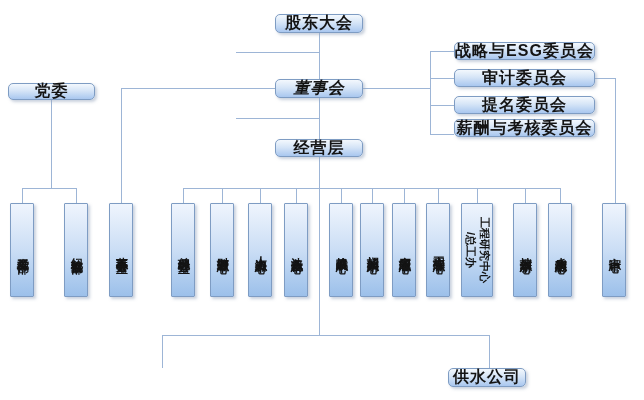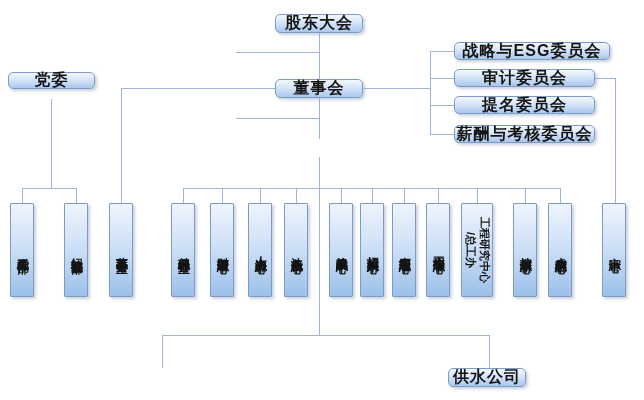--- a/index.html
+++ b/index.html
@@ -66,30 +66,31 @@
   <div class="line" style="left:477px;top:188px;width:1px;height:15px;"></div>
   <div class="line" style="left:525px;top:188px;width:1px;height:15px;"></div>
   <div class="line" style="left:560px;top:188px;width:1px;height:15px;"></div>
   <div class="line" style="left:162px;top:335px;width:327px;height:1px;"></div>
   <div class="line" style="left:162px;top:335px;width:1px;height:33px;"></div>
   <div class="line" style="left:489px;top:335px;width:1px;height:33px;"></div>
 
   <div class="hbox" style="left:275px;top:14px;width:88px;height:19px;">股东大会</div>
 
 
-  <div class="hbox" style="left:8px;top:72px;width:87px;height:17px;">党委</div>
+  <div class="hbox" style="left:8px;top:83px;width:87px;height:17px;">党委</div>
 
-  <div class="hbox" style="left:275px;top:79px;width:88px;height:19px;">董事会</div>
+  <div class="hbox" style="left:275px;top:79px;width:88px;height:19px;font-style:italic;">董事会</div>
 
 
+  <div class="hbox" style="left:275px;top:139px;width:88px;height:18px;">经营层</div>
 
-  <div class="hbox" style="left:454px;top:42px;width:156px;height:18px;">战略与ESG委员会</div>
+  <div class="hbox" style="left:454px;top:42px;width:141px;height:18px;">战略与ESG委员会</div>
   <div class="hbox" style="left:454px;top:96px;width:141px;height:18px;">提名委员会</div>
   <div class="hbox" style="left:454px;top:69px;width:141px;height:18px;">审计委员会</div>
-  <div class="hbox" style="left:454px;top:125px;width:141px;height:18px;">薪酬与考核委员会</div>
+  <div class="hbox" style="left:454px;top:119px;width:141px;height:18px;">薪酬与考核委员会</div>
 
   <div class="vbox" style="left:10px;">党群工作部</div>
   <div class="vbox" style="left:64px;">纪检监察部</div>
   <div class="vbox" style="left:109px;">董事会办公室</div>
 
   <div class="vbox" style="left:171px;">总经理办公室</div>
   <div class="vbox" style="left:210px;">财务管理中心</div>
   <div class="vbox" style="left:248px;">人力资源中心</div>
   <div class="vbox" style="left:284px;">法务合规中心</div>
   <div class="vbox" style="left:329px;">战略发展中心</div>

